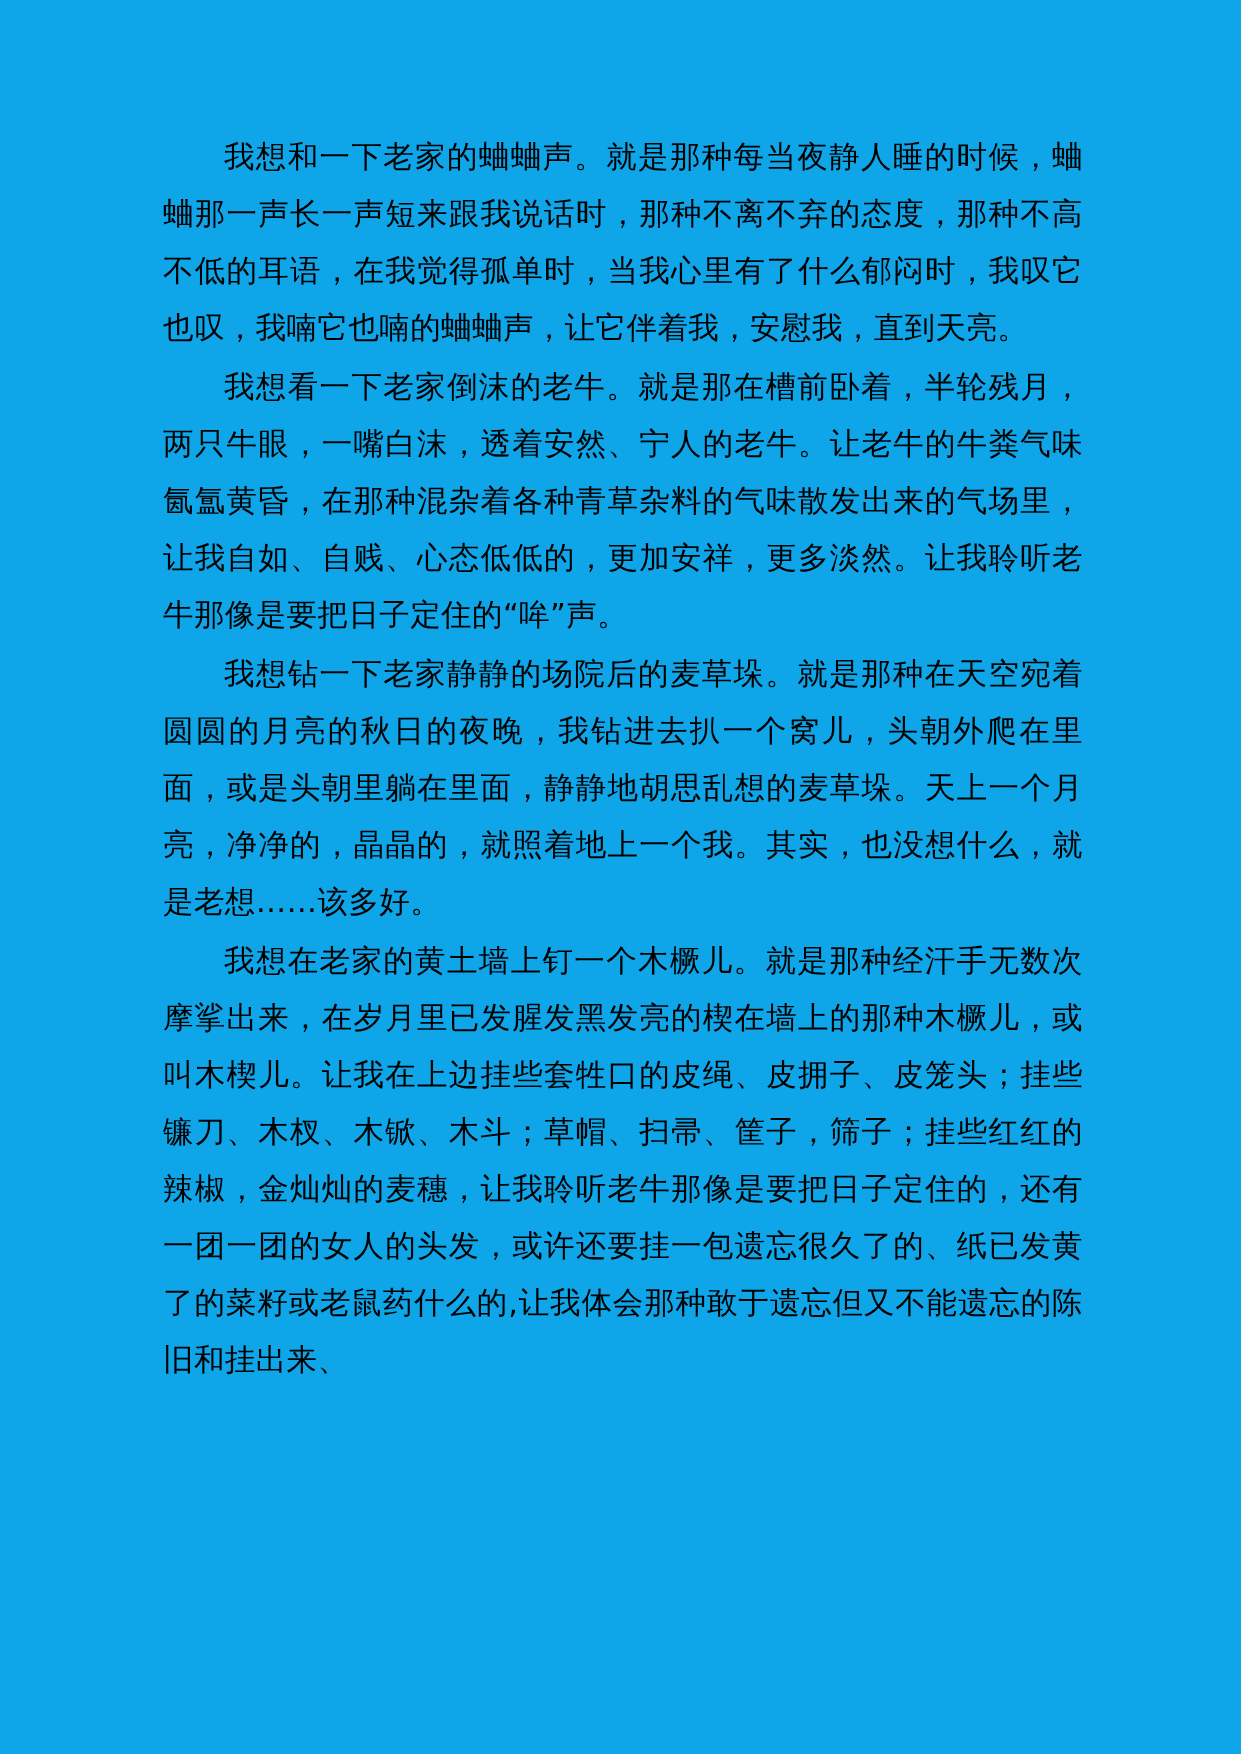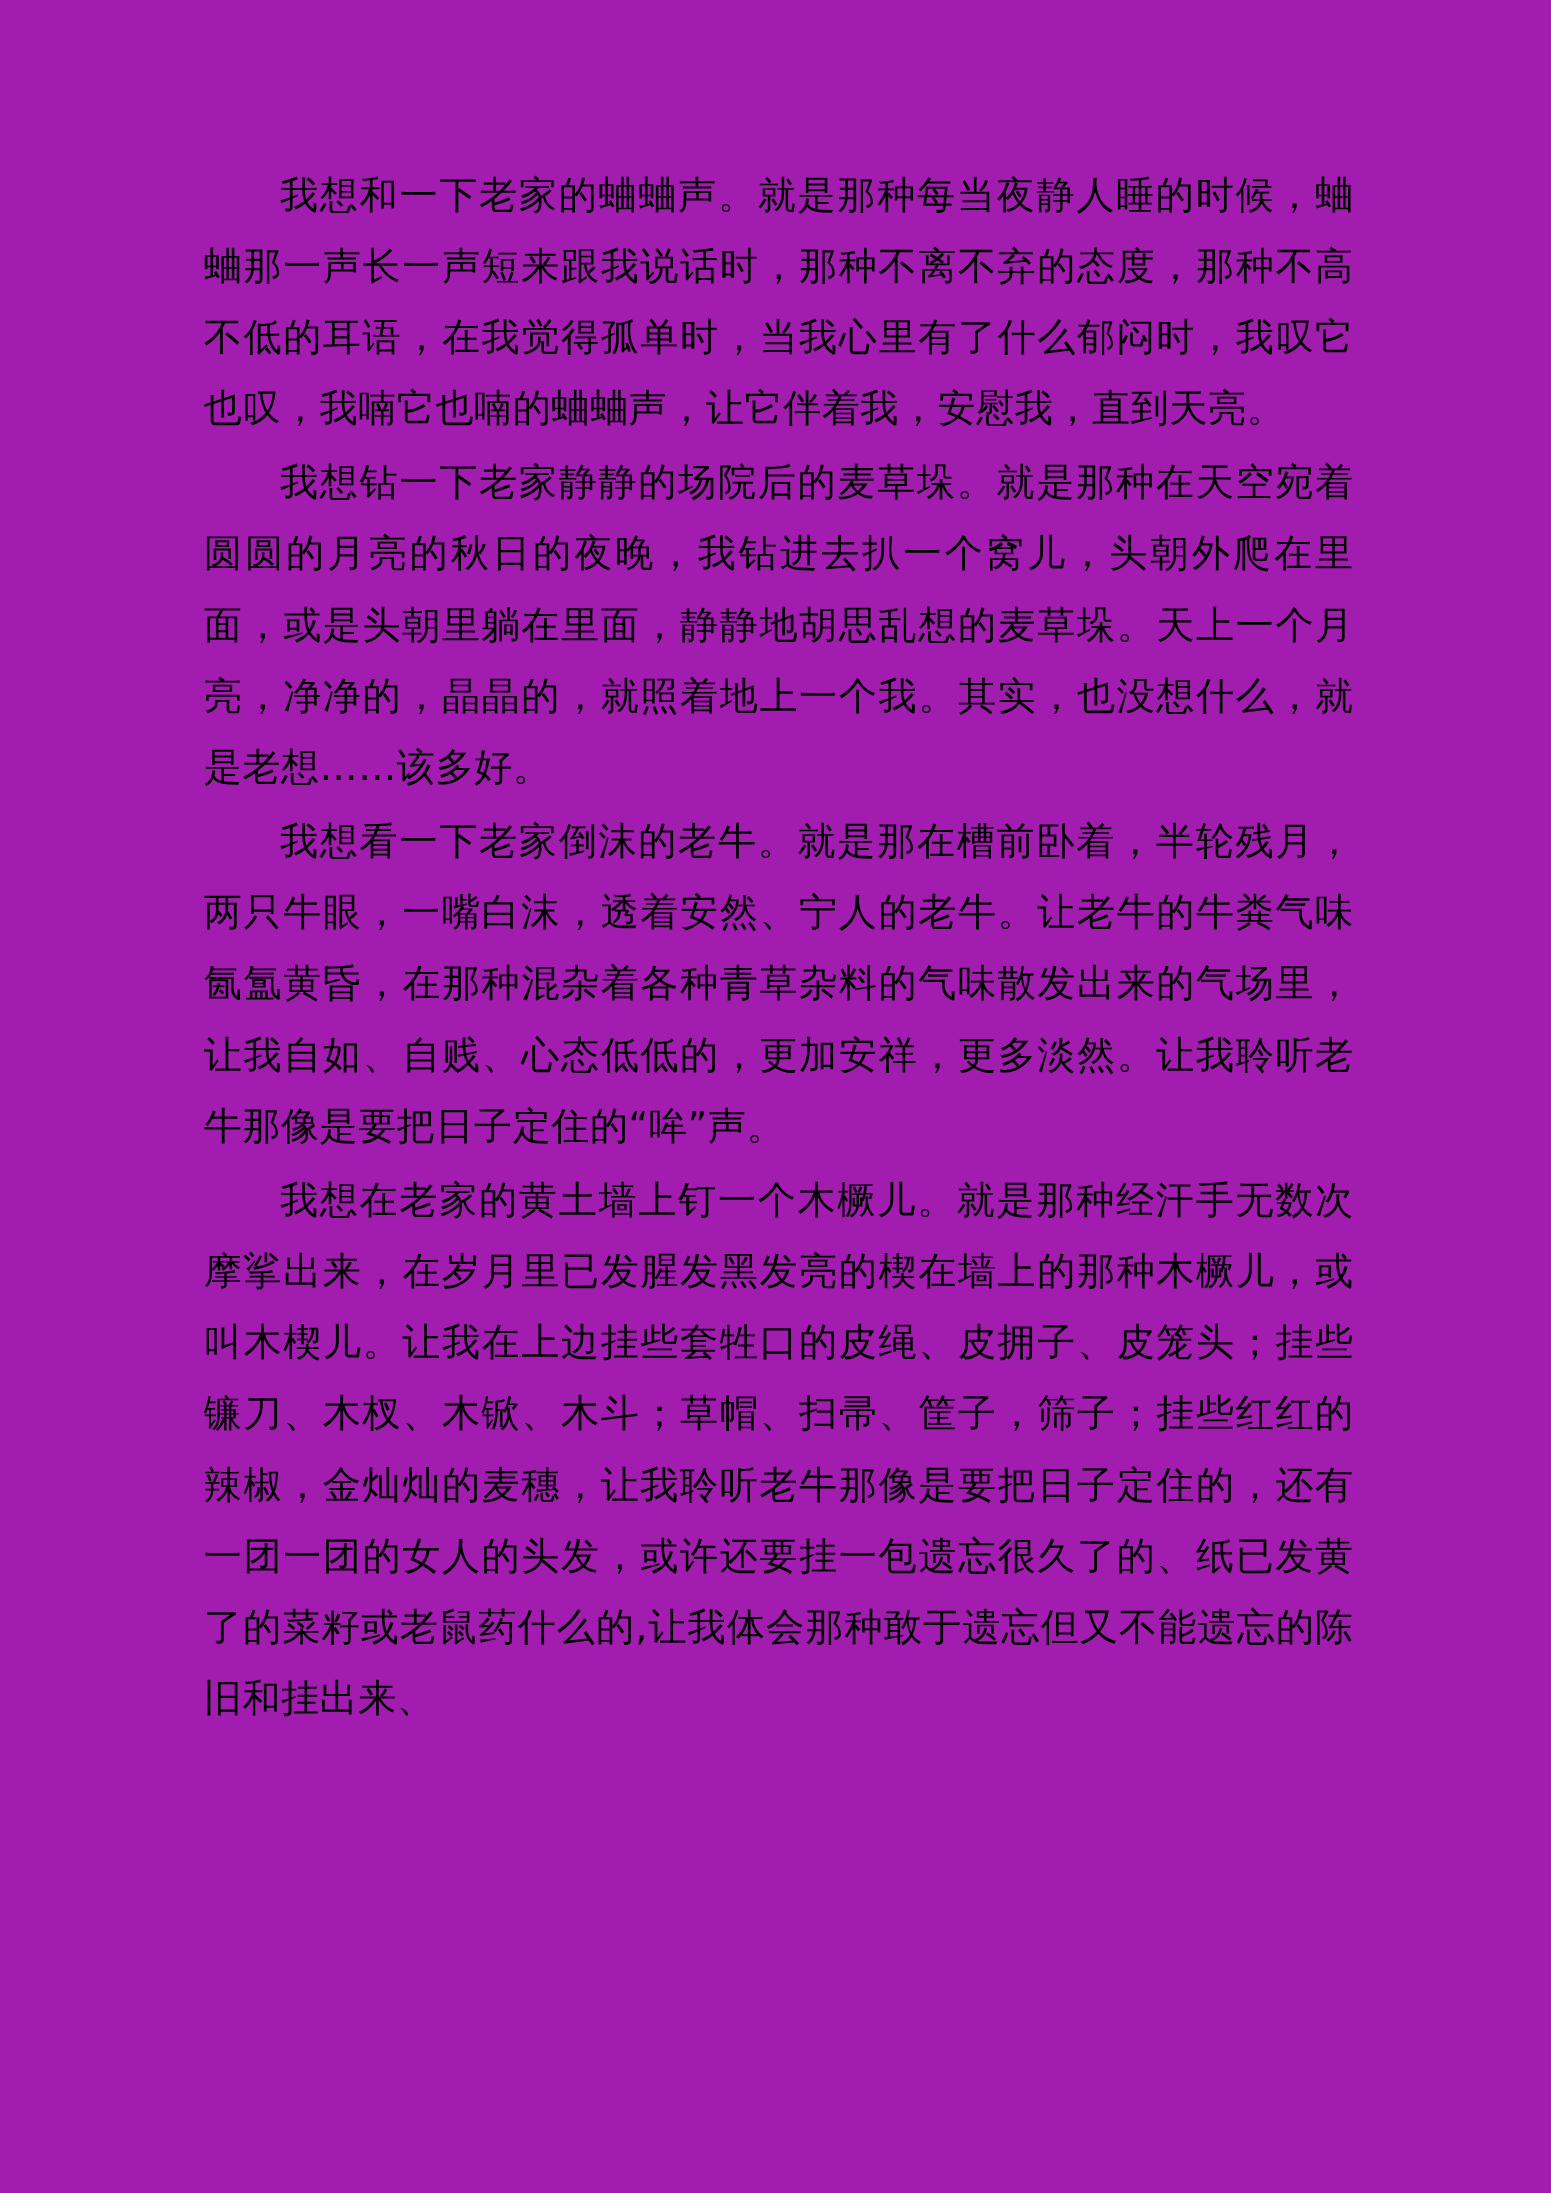--- a/index.html
+++ b/index.html
@@ -3,21 +3,21 @@
 <meta charset="utf-8">
 <style>
   html, body {
     margin: 0;
     padding: 0;
     background: #ffffff;
   }
   .page {
     width: 1241px;
     height: 1754px;
-    background: #a21caf;
+    background: #0ea5e9;
     position: relative;
     box-sizing: border-box;
     overflow: hidden;
     text-decoration: underline;
   }
   .doc-body {
     position: absolute;
     left: 163px;
     top: 128px;
     width: 920px;
@@ -34,17 +34,17 @@
     letter-spacing: 0.4px;
     word-break: break-all;
   }
 </style>
 </head>
 <body>
 
 <div class="page">
   <div class="doc-body">
     <p class="para">我想和一下老家的蛐蛐声。就是那种每当夜静人睡的时候，蛐蛐那一声长一声短来跟我说话时，那种不离不弃的态度，那种不高不低的耳语，在我觉得孤单时，当我心里有了什么郁闷时，我叹它也叹，我喃它也喃的蛐蛐声，让它伴着我，安慰我，直到天亮。</p>
+    <p class="para">我想看一下老家倒沫的老牛。就是那在槽前卧着，半轮残月，两只牛眼，一嘴白沫，透着安然、宁人的老牛。让老牛的牛粪气味氤氲黄昏，在那种混杂着各种青草杂料的气味散发出来的气场里，让我自如、自贱、心态低低的，更加安祥，更多淡然。让我聆听老牛那像是要把日子定住的“哞”声。</p>
     <p class="para">我想钻一下老家静静的场院后的麦草垛。就是那种在天空宛着圆圆的月亮的秋日的夜晚，我钻进去扒一个窝儿，头朝外爬在里面，或是头朝里躺在里面，静静地胡思乱想的麦草垛。天上一个月亮，净净的，晶晶的，就照着地上一个我。其实，也没想什么，就是老想……该多好。</p>
-    <p class="para">我想看一下老家倒沫的老牛。就是那在槽前卧着，半轮残月，两只牛眼，一嘴白沫，透着安然、宁人的老牛。让老牛的牛粪气味氤氲黄昏，在那种混杂着各种青草杂料的气味散发出来的气场里，让我自如、自贱、心态低低的，更加安祥，更多淡然。让我聆听老牛那像是要把日子定住的“哞”声。</p>
     <p class="para">我想在老家的黄土墙上钉一个木橛儿。就是那种经汗手无数次摩挲出来，在岁月里已发腥发黑发亮的楔在墙上的那种木橛儿，或叫木楔儿。让我在上边挂些套牲口的皮绳、皮拥子、皮笼头；挂些镰刀、木杈、木锨、木斗；草帽、扫帚、筐子，筛子；挂些红红的辣椒，金灿灿的麦穗，让我聆听老牛那像是要把日子定住的，还有一团一团的女人的头发，或许还要挂一包遗忘很久了的、纸已发黄了的菜籽或老鼠药什么的,让我体会那种敢于遗忘但又不能遗忘的陈旧和挂出来、</p>
   </div>
 </div>
 
 </body></html>

